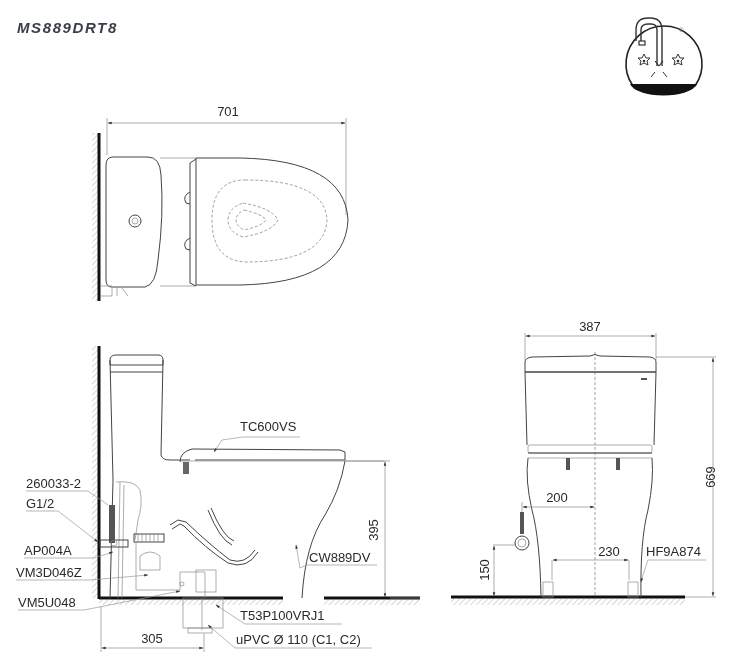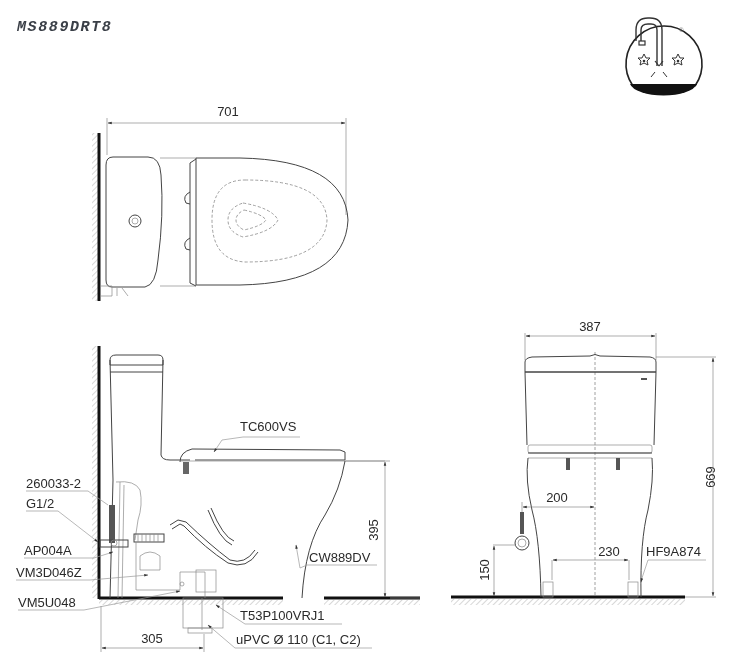--- a/index.html
+++ b/index.html
@@ -1,19 +1,19 @@
 <!DOCTYPE html>
 <html><head>
   <meta charset="utf-8">
   <style>
     html, body { margin: 0; padding: 0; background: #ffffff; }
     body { width: 743px; height: 672px; position: relative; overflow: hidden; font-family: "Liberation Sans", sans-serif; }
     .model-title {
       position: absolute; left: 17px; top: 19px;
-      font-family: Liberation Mono, monospace; font-weight: bold; font-style: oblique;
+      font-family: Liberation Sans, sans-serif; font-weight: bold; font-style: oblique;
       font-size: 15px; letter-spacing: 1.6px; color: #3a3f47;
     }
     svg.drawing { position: absolute; left: 0; top: 0; }
     .lbl { font-family: "Liberation Sans", sans-serif; font-size: 13px; fill: #2a2a2a; }
     .dim { font-family: "Liberation Sans", sans-serif; font-size: 13px; fill: #2a2a2a; }
     .ln { stroke: #444; stroke-width: 1; fill: none; }
     .thin { stroke: #8a8a8a; stroke-width: 0.7; fill: none; }
     .leader { stroke: #9a9a9a; stroke-width: 0.7; fill: none; }
     .wall { stroke: #111; stroke-width: 3; fill: none; }
     .dash { stroke: #888; stroke-width: 0.8; stroke-dasharray: 3 2; fill: none; }

